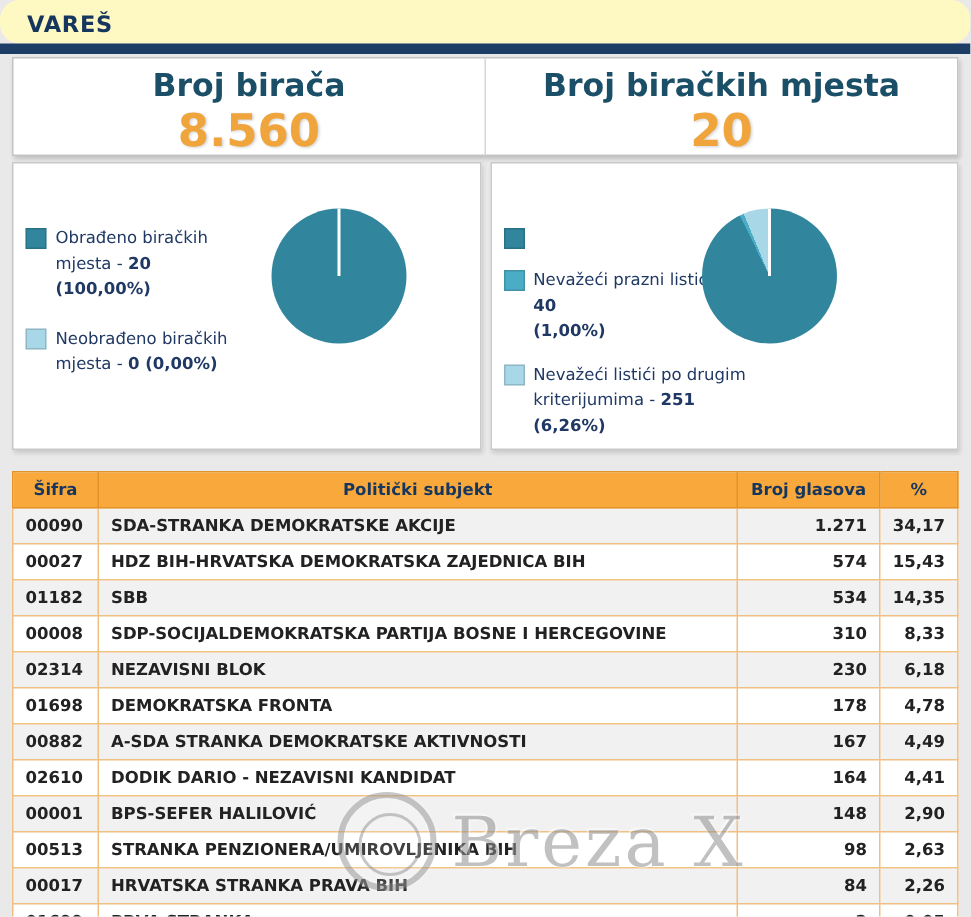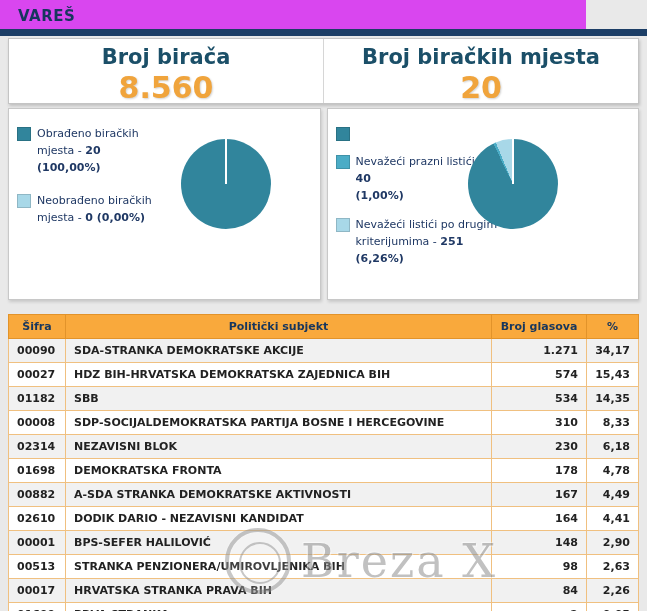--- a/index.html
+++ b/index.html
@@ -2,37 +2,37 @@
 <html><head>
 <meta charset="utf-8">
 <style>
   html,body{margin:0;padding:0;}
   body{
     width:647px;height:611px;position:relative;overflow:hidden;
     background:#e9e9e9;
     font-family:"DejaVu Sans","Liberation Sans",sans-serif;
     font-size:11px;color:#333;
   }
-  .header-strip{position:absolute;top:0;left:0;width:586px;height:29px;background:#d946ef;}
+  .header-strip{position:absolute;top:0;left:0;width:647px;height:29px;background:#fef9c3;border-radius:13px;}
   .page-title{position:absolute;left:18px;top:7px;font-size:15px;font-weight:bold;color:#17365d;letter-spacing:.5px;}
   .title-bar{position:absolute;top:29px;left:0;width:647px;height:7px;background:#1c3e66;}
 
   .stats-panel{
     position:absolute;left:8px;top:38px;width:629px;height:64px;
     background:#fff;border:1px solid #c4c4c4;box-shadow:1px 2px 3px rgba(0,0,0,.18);
     display:flex;
   }
   .stat{flex:1;text-align:center;}
   .stat + .stat{border-left:1px solid #d6d6d6;}
   .stat-label{margin-top:6px;font-size:21px;font-weight:bold;color:#1b4f68;}
   .stat-value{margin-top:1px;font-size:30px;font-weight:bold;color:#f0a43c;text-shadow:1px 1px 2px rgba(0,0,0,.18);}
 
   .charts{position:absolute;left:8px;top:108px;width:631px;height:192px;display:flex;gap:6px;}
   .chart-box{flex:1;position:relative;background:#fff;border:1px solid #c8c8c8;box-shadow:1px 2px 3px rgba(0,0,0,.14);}
-  .legend{position:absolute;top:16px;left:8px;}
+  .legend{position:absolute;top:41px;left:8px;}
   .legend-left{width:150px;}
   .legend-right{width:165px;}
   .legend-item{display:flex;margin-bottom:16px;color:#1f3864;line-height:1.55;}
   .legend-right .legend-item{margin-bottom:12px;}
   .swatch{width:12px;height:12px;flex:none;margin:2px 6px 0 0;border:1px solid rgba(0,0,0,.15);}
   .legend-text .bold{font-weight:bold;}
   .legend-text .pct{display:block;font-weight:bold;}
   .pie{position:absolute;width:90px;height:90px;border-radius:50%;top:30px;}
   .pie-left{left:172px;}
   .pie-right{left:140px;}

